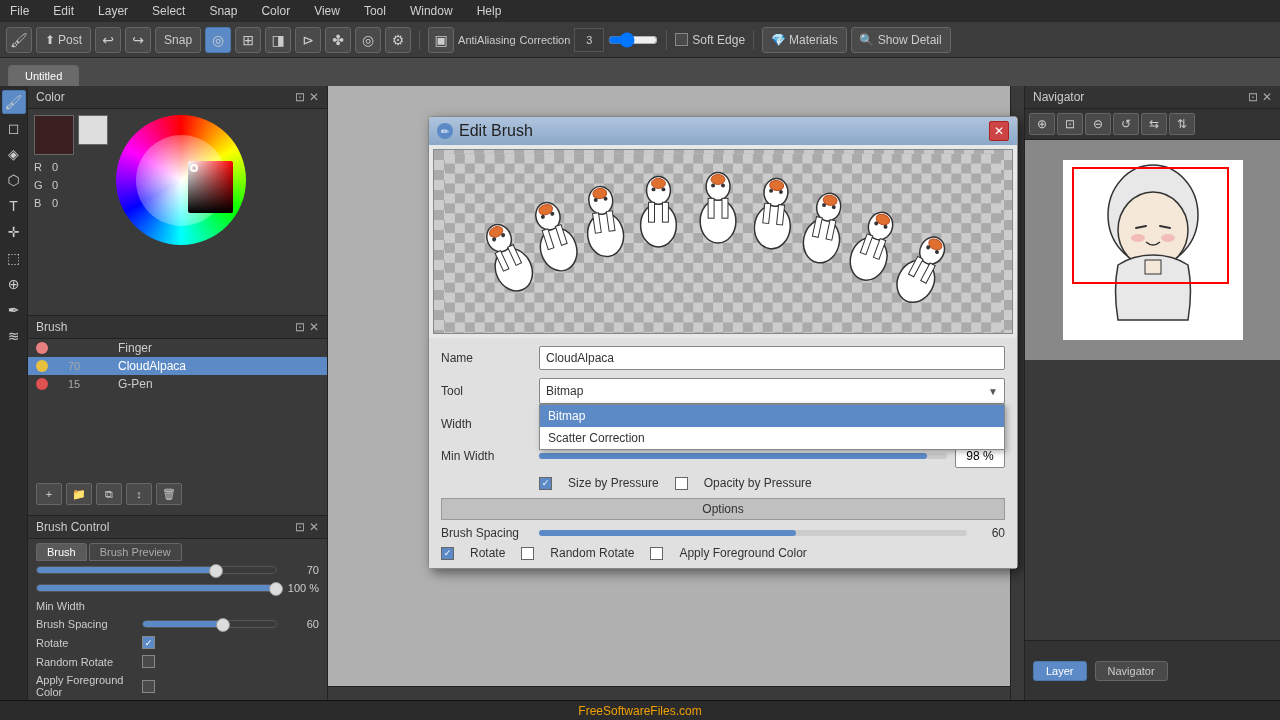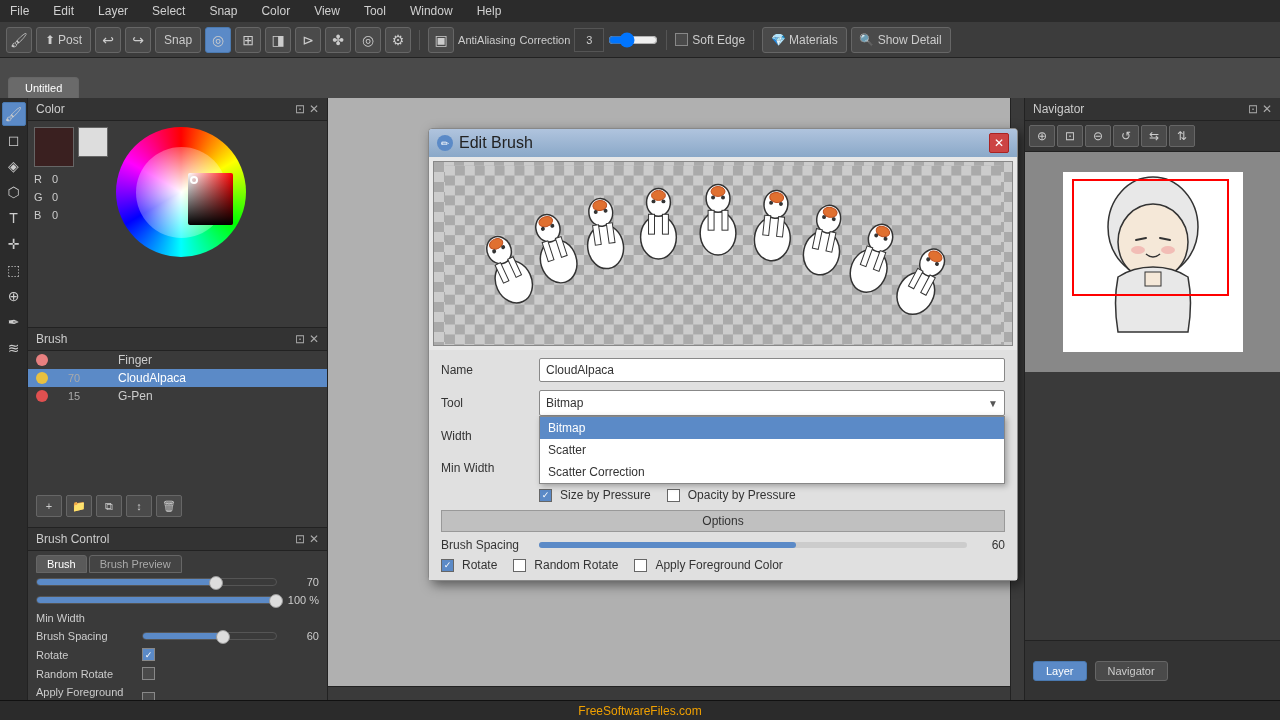--- a/index.html
+++ b/index.html
@@ -78,21 +78,21 @@
       border: 1px solid #888;
       background: #4a4a4a;
       display: inline-block;
     }
 
     
     #tabbar {
       background: #4a4a4a;
       display: flex;
       align-items: flex-end;
-      height: 40px;
+      height: 28px;
       padding: 0 8px;
       gap: 2px;
     }
     .tab {
       background: #5a5a5a;
       border: 1px solid #666;
       border-bottom: none;
       border-radius: 4px 4px 0 0;
       padding: 4px 16px;
       color: #ccc;
@@ -587,21 +587,21 @@
       width: 95%;
     }
     .checkbox-row {
       display: flex;
       align-items: center;
       gap: 16px;
     }
     .cb-item {
       display: flex;
       align-items: center;
-      gap: 8px;
+      gap: 16px;
       cursor: pointer;
     }
     .cb-square {
       width: 13px;
       height: 13px;
       border: 1px solid #666;
       background: #5b8ac7;
       display: flex;
       align-items: center;
       justify-content: center;
@@ -993,21 +993,20 @@
 
         <div class="dialog-row">
           <span class="dialog-label">Tool</span>
           <div class="dropdown-wrapper">
             <div class="dropdown-display">
               <span>Bitmap</span>
               <span class="dropdown-arrow">▼</span>
             </div>
             <div class="dropdown-menu">
               <div class="dropdown-option highlighted">Bitmap</div>
-              <div class="dropdown-option">Scatter</div>
               <div class="dropdown-option">Scatter Correction</div>
             </div>
           </div>
         </div>
 
         <div class="dialog-row">
           <span class="dialog-label">Width</span>
           <div class="width-row" style="flex:1">
             <div class="width-slider" style="flex:1;">
               <div class="width-slider-fill"></div>

